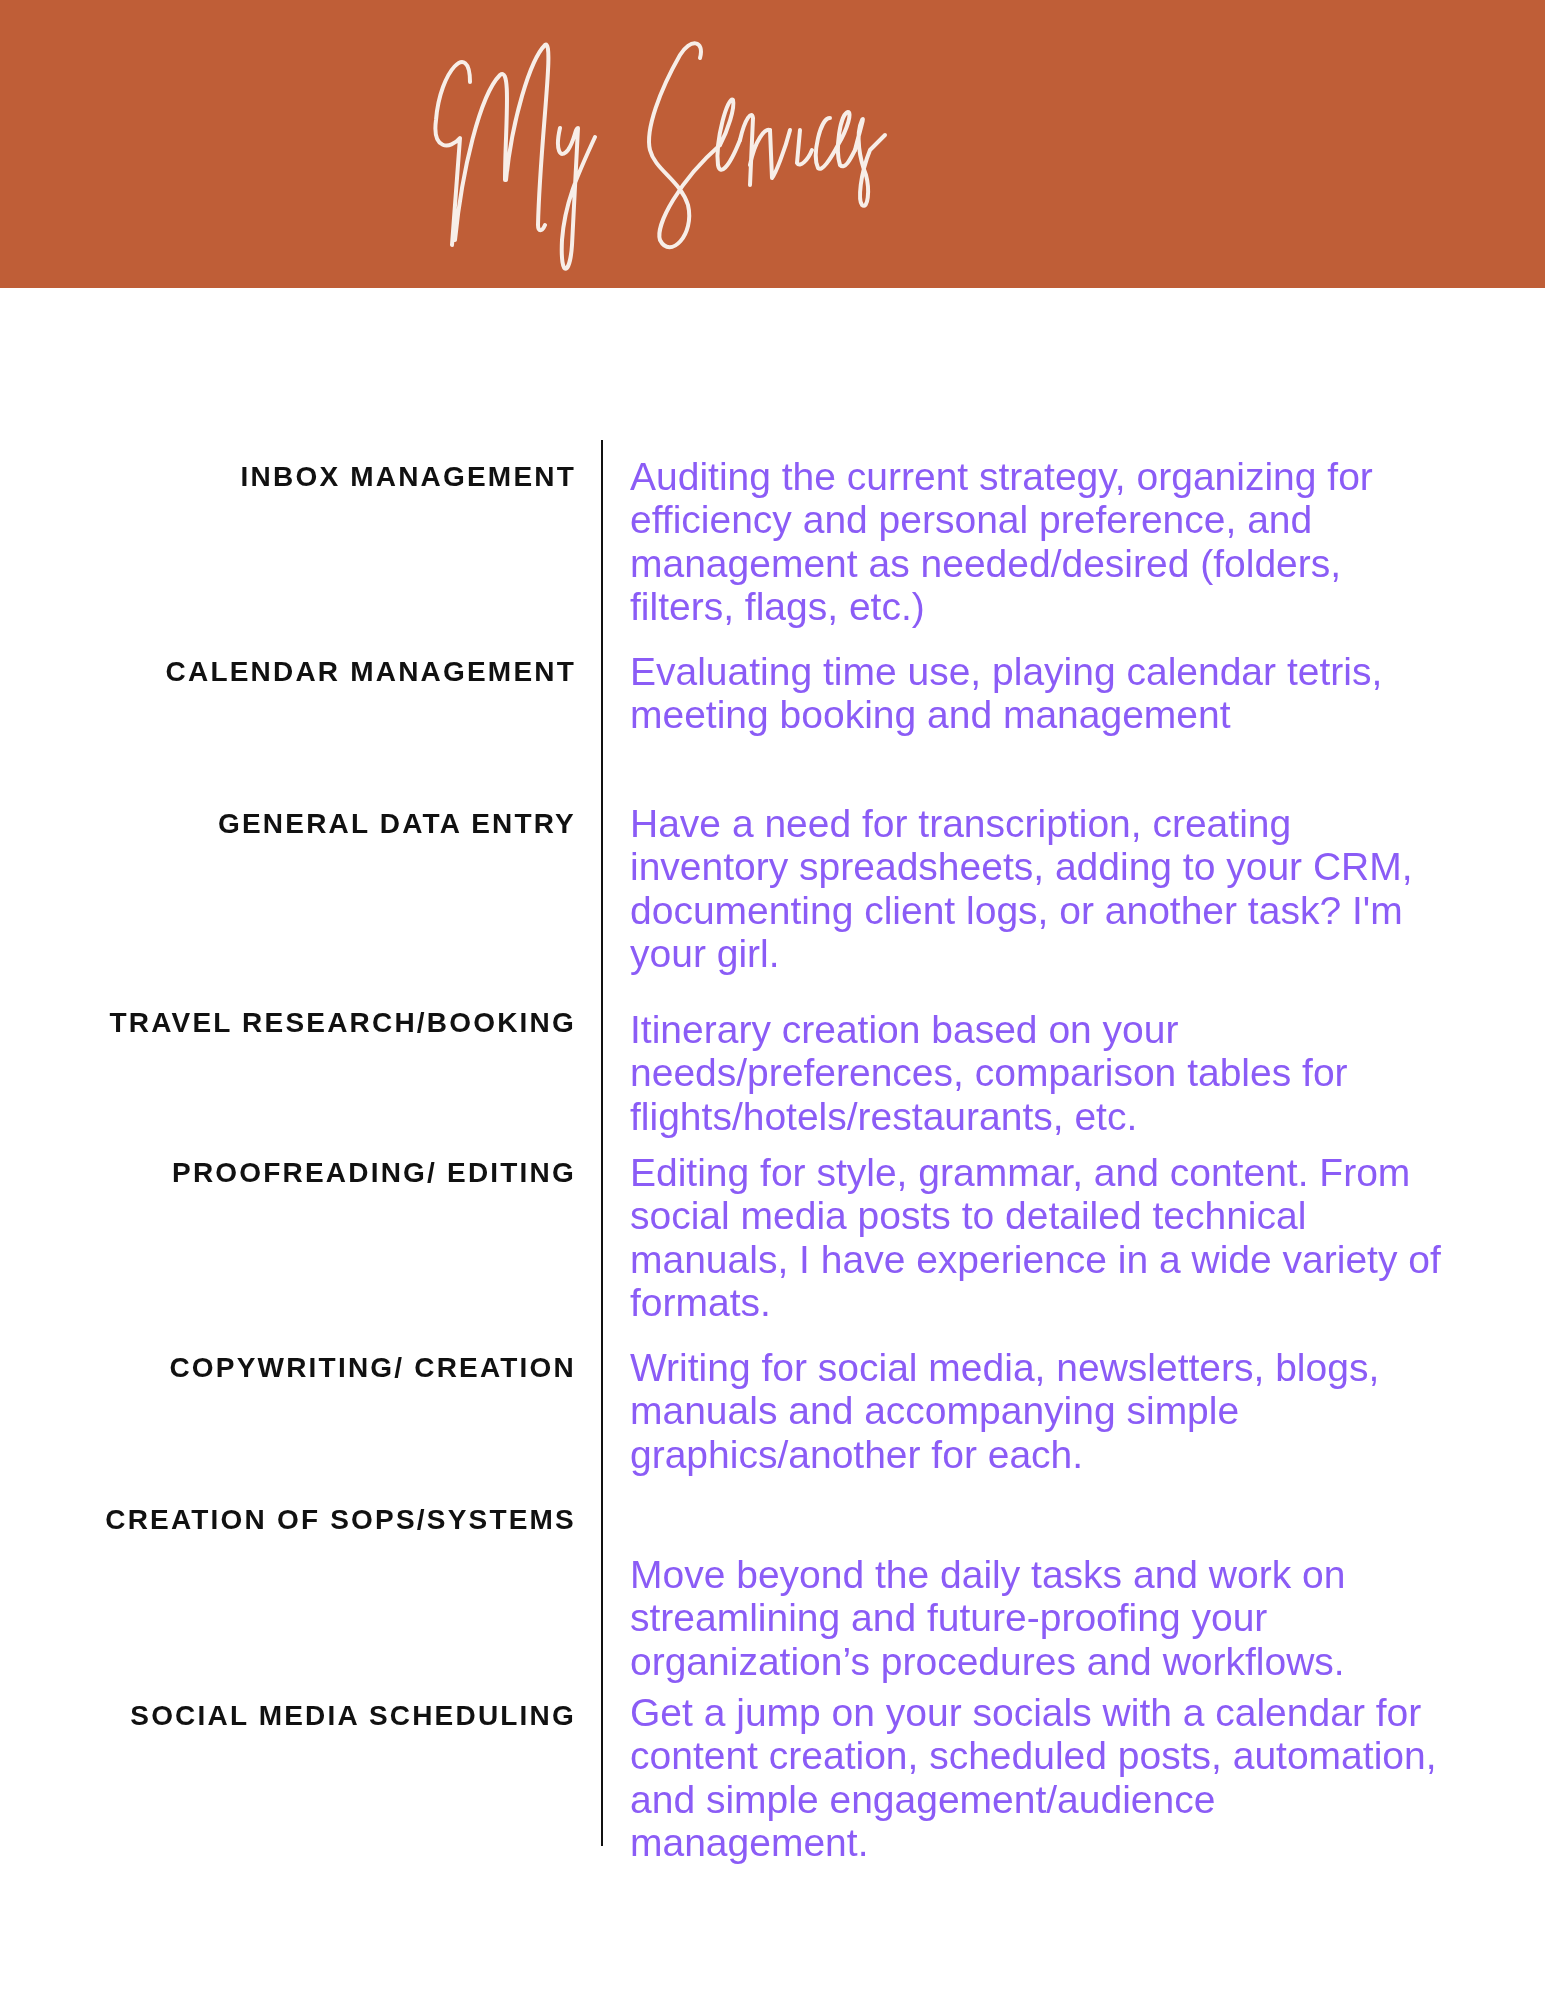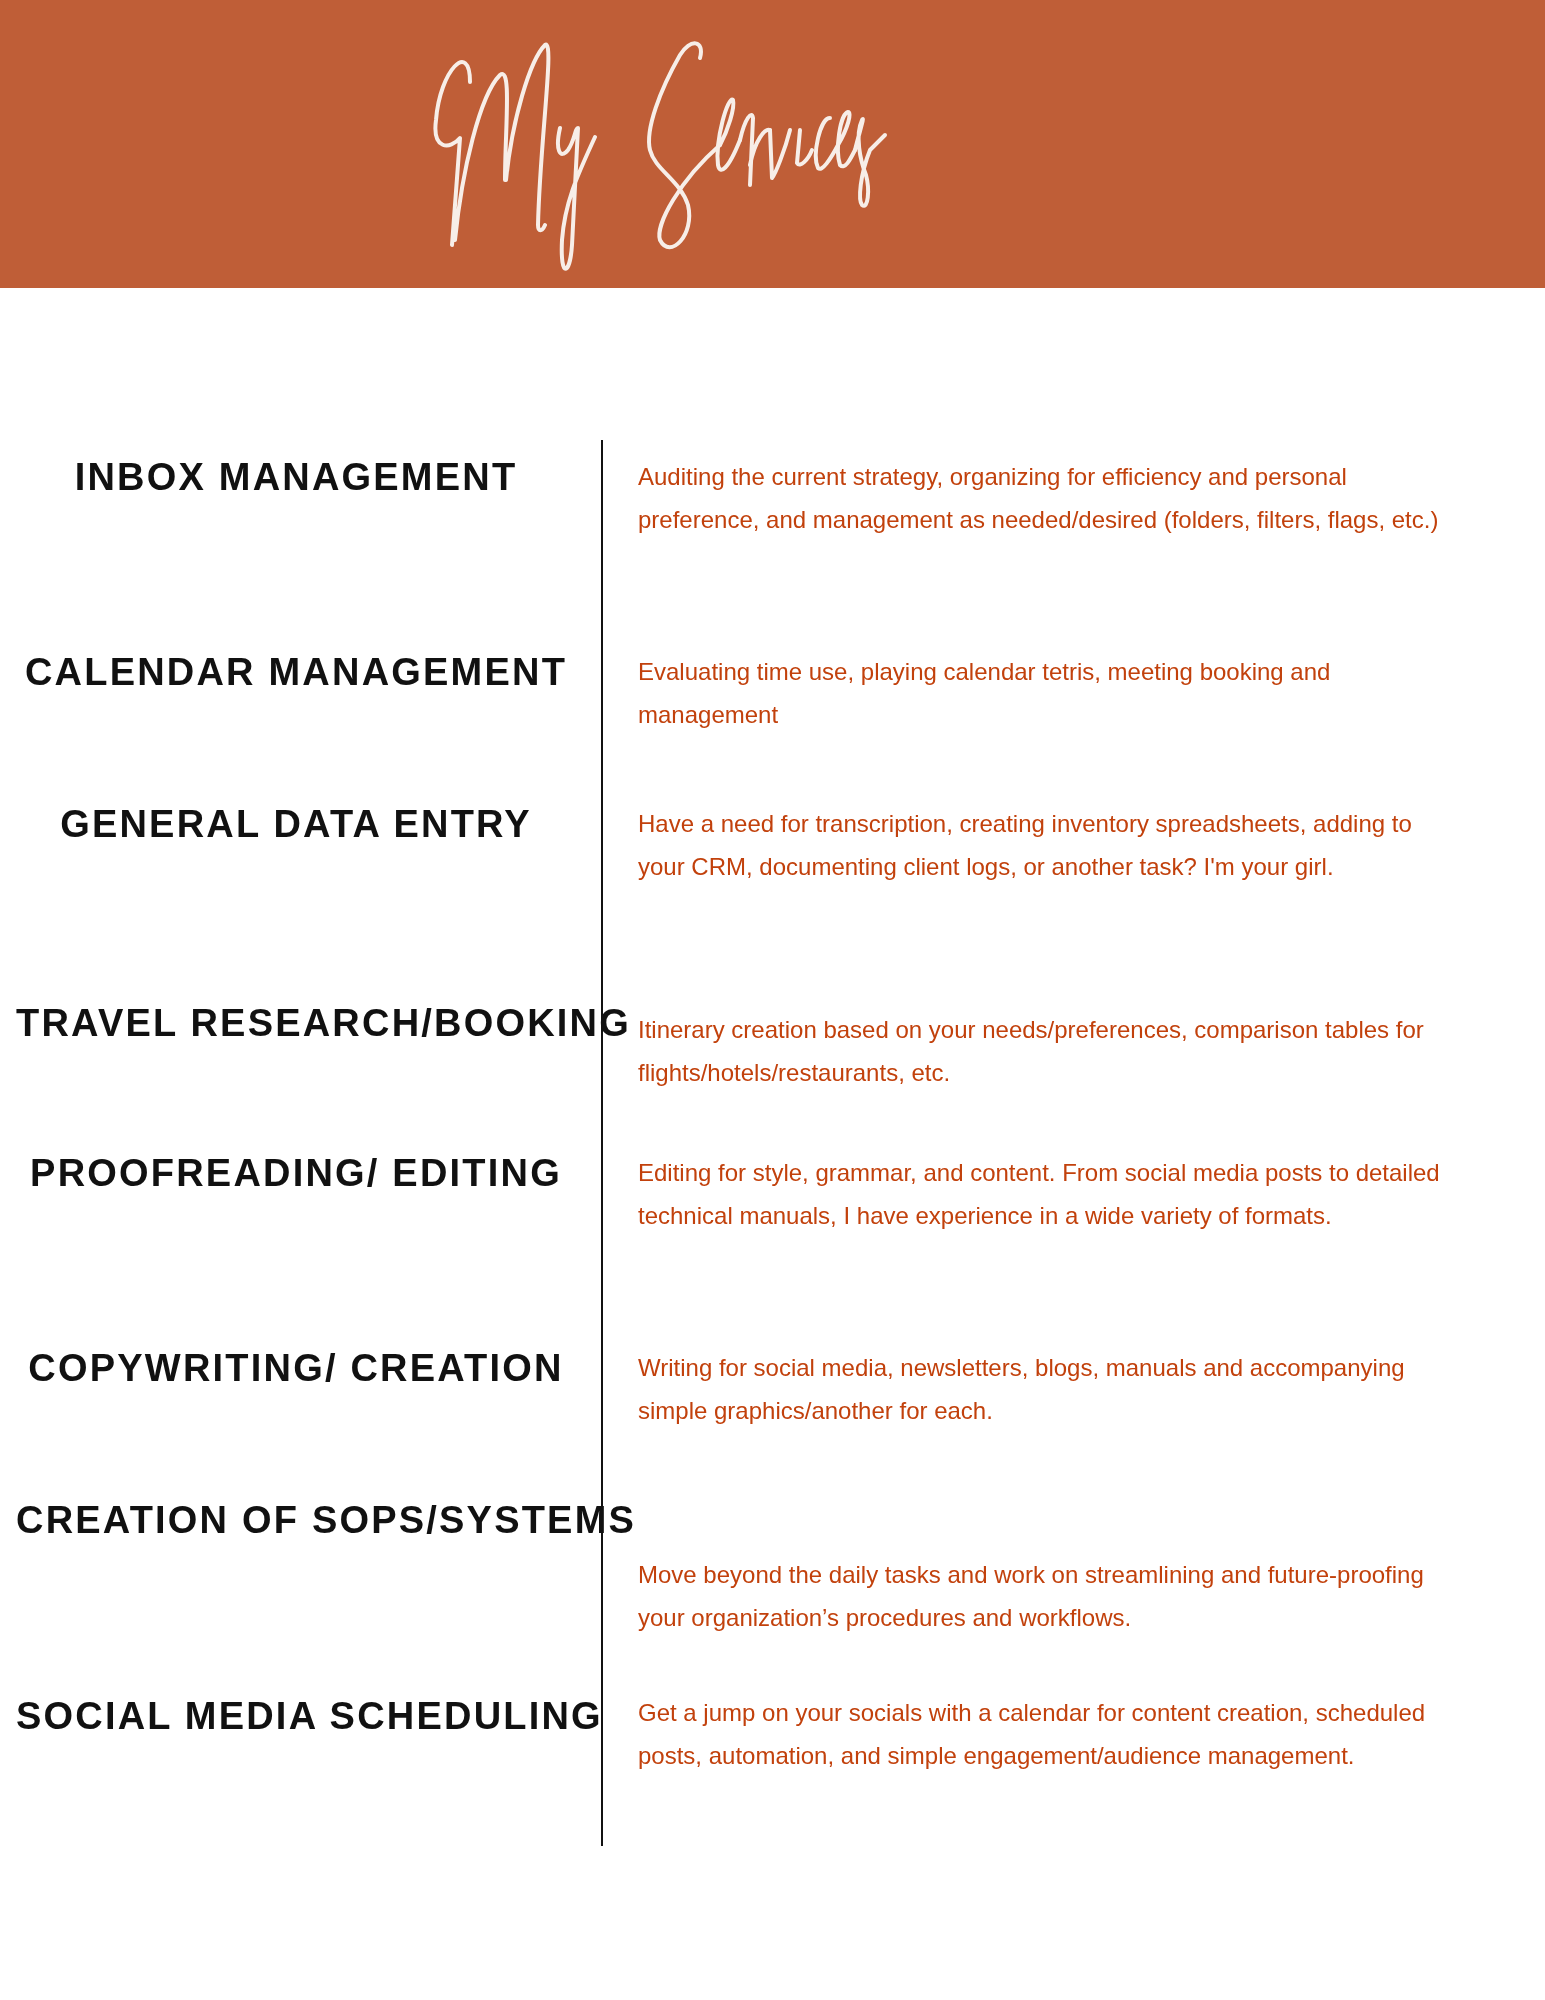--- a/index.html
+++ b/index.html
@@ -2,22 +2,22 @@
 <html><head>
 <meta charset="utf-8">
 <style>
   html, body { margin: 0; padding: 0; background: #ffffff; }
   body { width: 1545px; height: 2000px; position: relative; overflow: hidden; font-family: "Liberation Sans", sans-serif; color: #111; }
   .header { position: absolute; left: 0; top: 0; width: 1545px; height: 288px; background: #BF5E37; }
   .title { position: absolute; left: 0; top: 0; width: 1545px; height: 288px; }
   .title svg { width: 100%; height: 100%; }
   .title-text { position: absolute; left: 0; width: 1545px; top: 30px; text-align: center; font-family: "DejaVu Serif", serif; font-style: italic; font-size: 150px; font-weight: 100; color: #F7EEE8; letter-spacing: 2px; opacity: 0; }
   .divider { position: absolute; left: 601px; top: 440px; width: 2px; height: 1406px; background: #111; }
-  .service-heading { position: absolute; right: 969px; width: 560px; text-align: center; font-family: "Liberation Sans", sans-serif; font-weight: bold; font-size: 38px; letter-spacing: 2.2px; line-height: 40px; color: #111; white-space: nowrap; }
-  .service-desc { position: absolute; left: 630px; width: 820px; font-family: "Liberation Sans", sans-serif; font-size: 24px; line-height: 43.4px; color: #c2410c; margin-left: 8px; }
+  .service-heading { position: absolute; right: 969px; width: 560px; text-align: right; font-family: "Liberation Sans", sans-serif; font-weight: bold; font-size: 28px; letter-spacing: 2.2px; line-height: 40px; color: #111; white-space: nowrap; }
+  .service-desc { position: absolute; left: 630px; width: 820px; font-family: "Liberation Sans", sans-serif; font-size: 39px; line-height: 43.4px; color: #8b5cf6; }
 </style>
 </head>
 <body>
 
 <div class="header"></div>
 
 <div class="title">
   <svg viewBox="0 0 1545 288">
     <g fill="none" stroke="#F7EEE8" stroke-width="4" stroke-linecap="round" stroke-linejoin="round">
 

